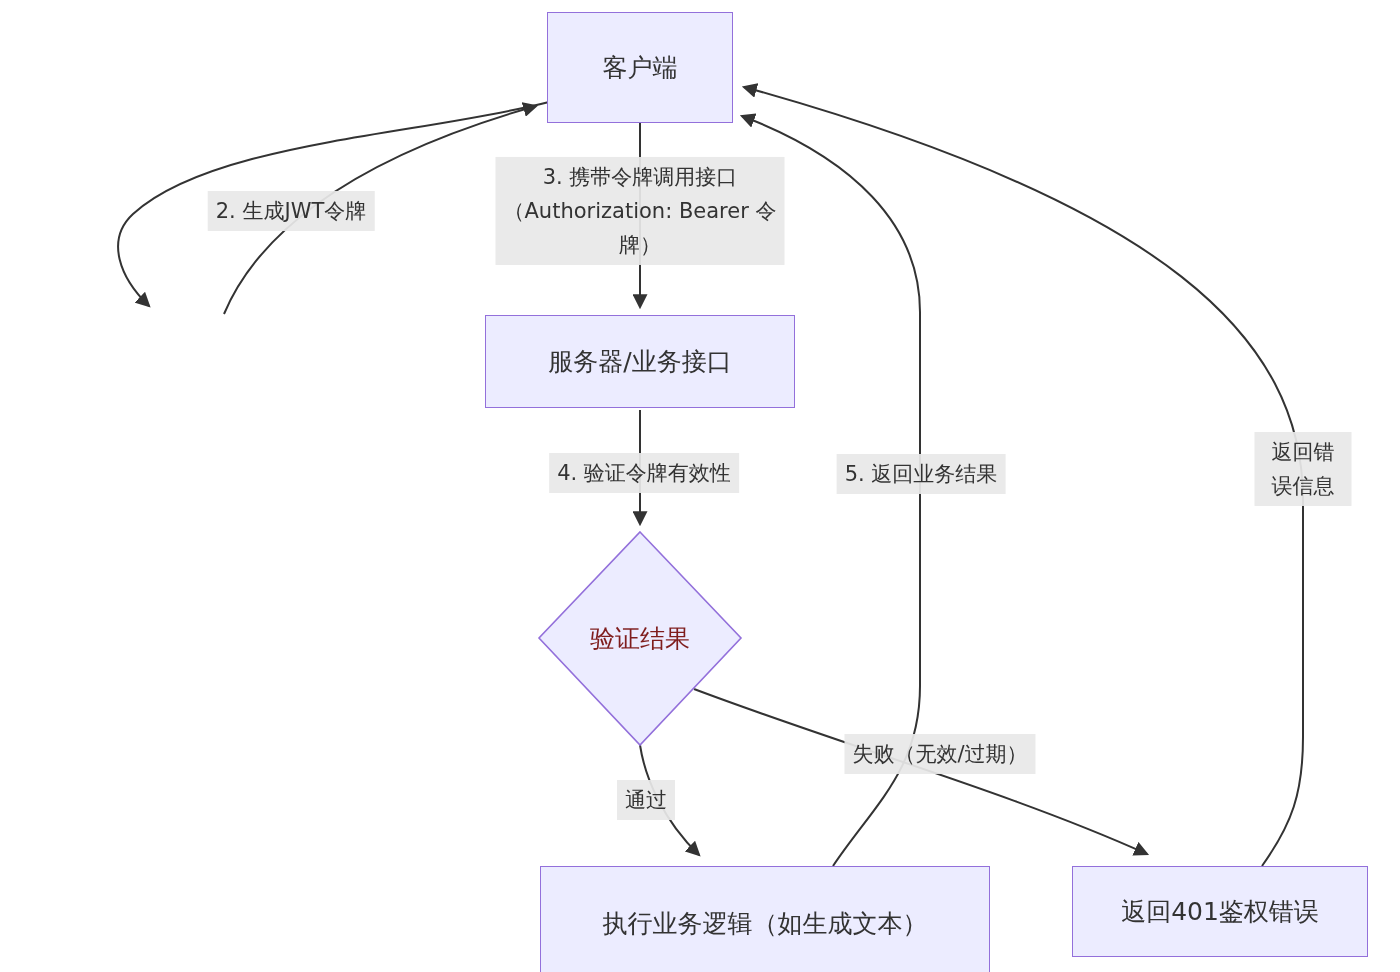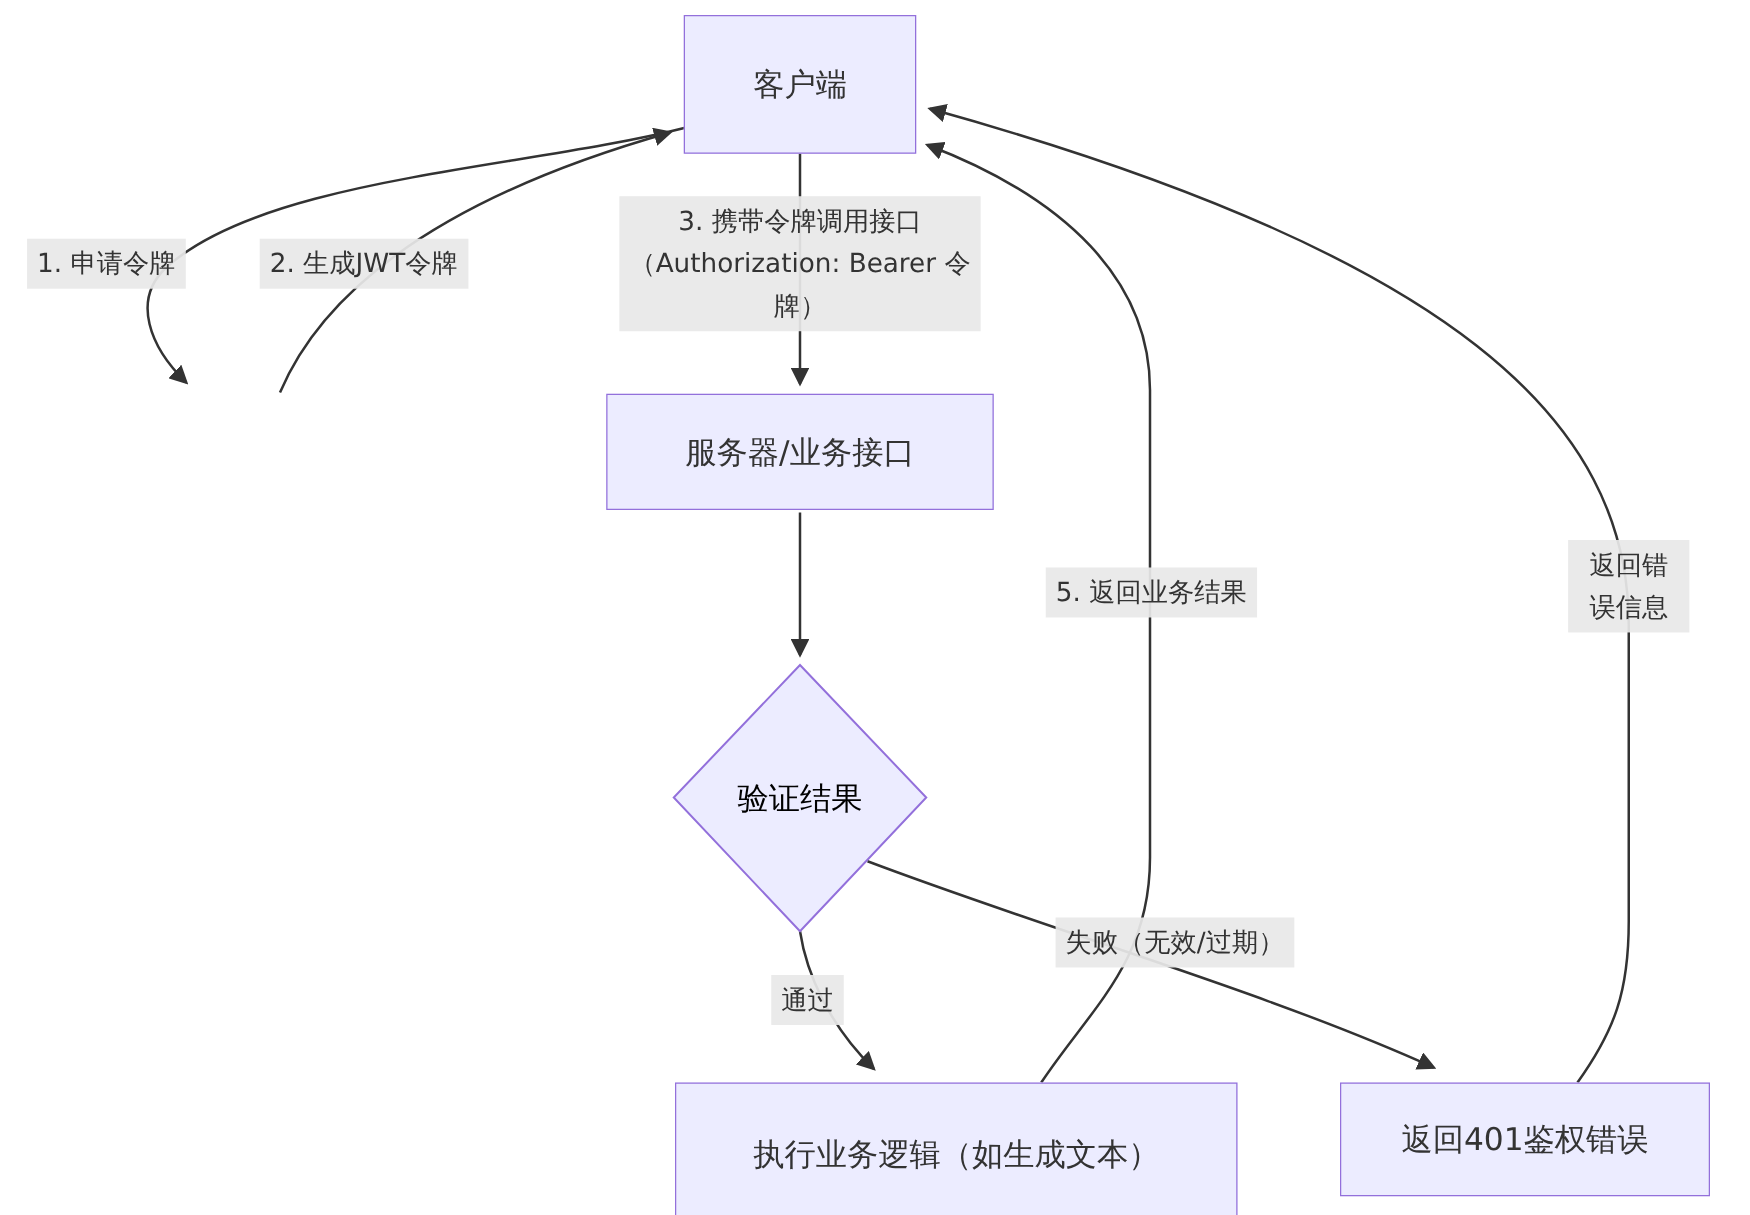--- a/index.html
+++ b/index.html
@@ -18,21 +18,21 @@
     border:1.6px solid #9370DB;
     display:flex; align-items:center; justify-content:center;
     font-size:25px; color:#333333;
     box-sizing:border-box;
     text-align:center;
     z-index:2;
   }
   .decision-label {
     position:absolute;
     display:flex; align-items:center; justify-content:center;
-    font-size:25px; color:#000000;
+    font-size:25px; color:#7f1d1d;
     z-index:3; text-align:center;font-family:Liberation Mono, monospace;
   }
   .elabel {
     position:absolute;
     transform:translate(-50%,-50%);
     background:rgba(232,232,232,0.93);
     padding:3px 8px;
     font-size:21px; line-height:1.62;
     color:#333333;
     white-space:pre-line;
@@ -75,28 +75,28 @@
 
 
   <div class="node" style="left:485px; top:315px; width:310px; height:93px;">服务器/业务接口</div>
 
   <div class="decision-label" style="left:555px; top:616px; width:170px; height:44px;">验证结果</div>
 
   <div class="node" style="left:540px; top:866px; width:450px; height:114px;">执行业务逻辑（如生成文本）</div>
 
   <div class="node" style="left:1072px; top:866px; width:296px; height:91px;">返回401鉴权错误</div>
 
-  <div class="elabel" style="left:85px; top:211px;">1. 申请令牌</div>
 
   <div class="elabel" style="left:291px; top:211px;">2. 生成JWT令牌</div>
 
   <div class="elabel" style="left:640px; top:211px;">3. 携带令牌调用接口
 （Authorization: Bearer 令
 牌）</div>
 
+  <div class="elabel" style="left:644px; top:473px;">4. 验证令牌有效性</div>
 
   <div class="elabel" style="left:921px; top:474px;">5. 返回业务结果</div>
 
   <div class="elabel" style="left:1303px; top:469px;">返回错误信息</div>
 
   <div class="elabel" style="left:646px; top:800px;">通过</div>
 
   <div class="elabel" style="left:940px; top:754px;">失败（无效/过期）</div>
 
 </div>

